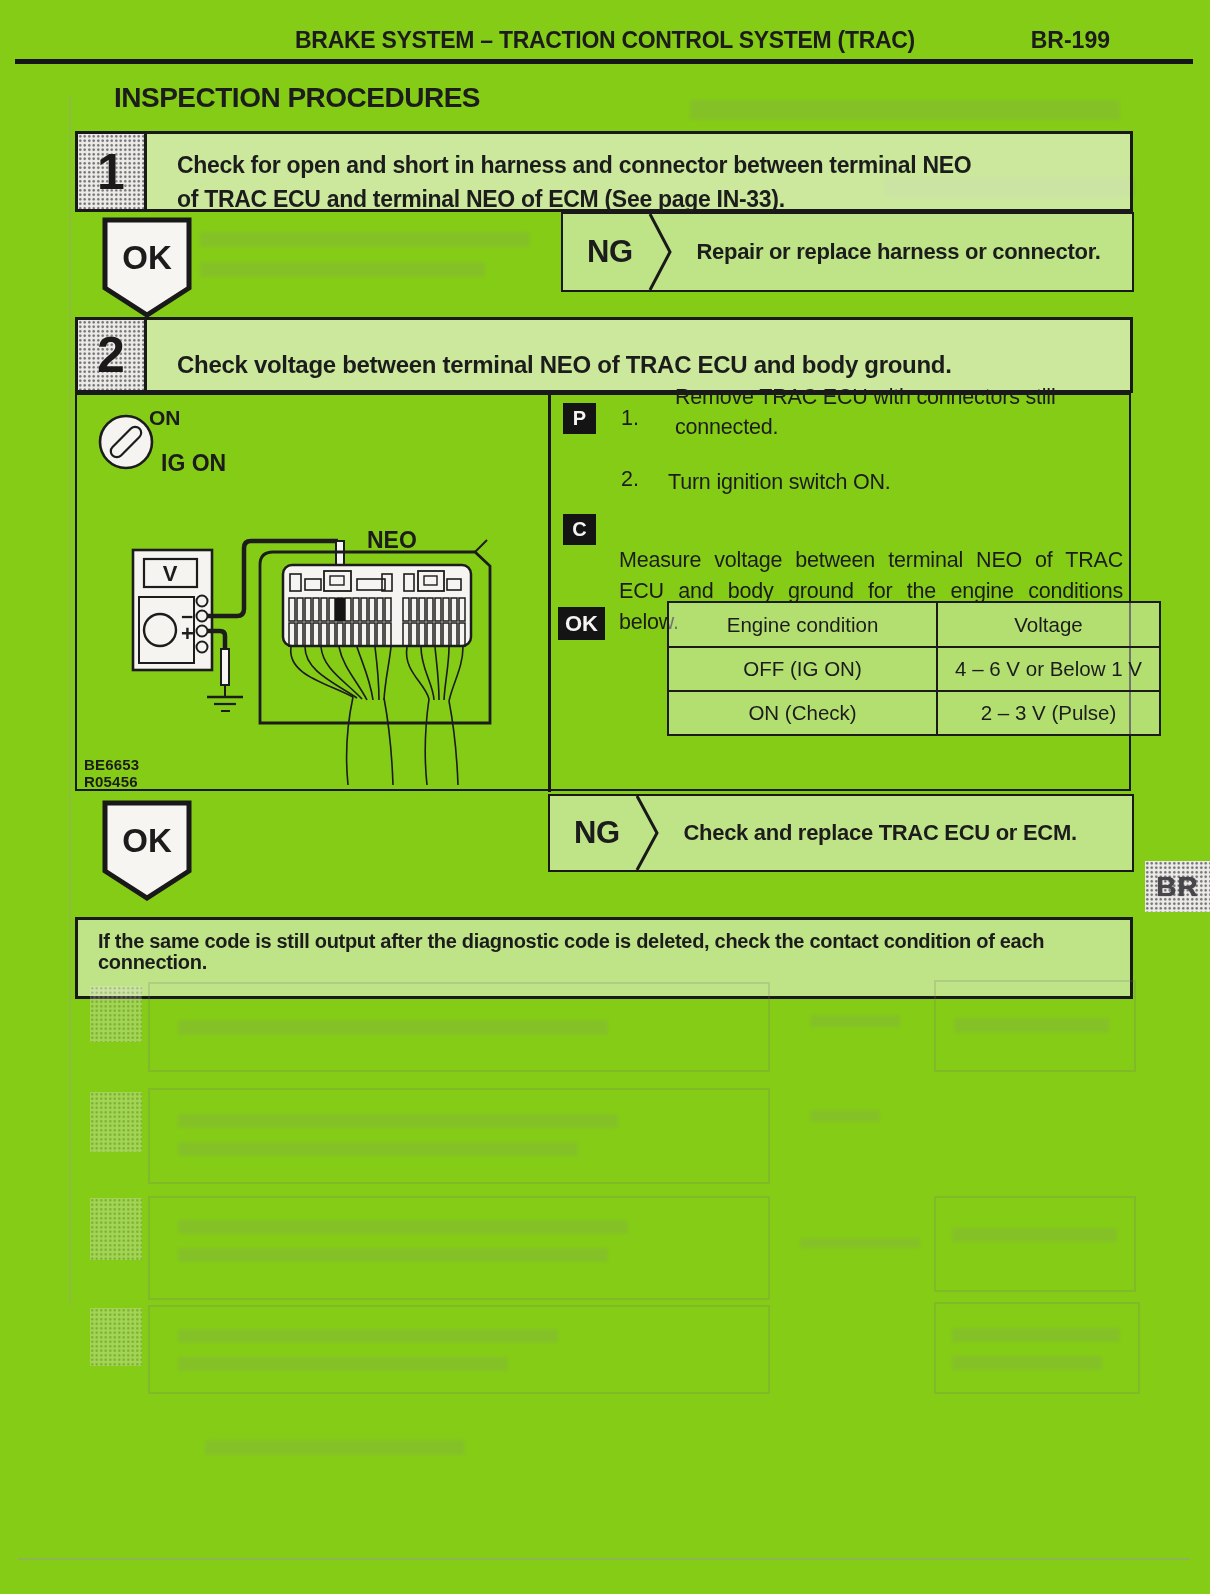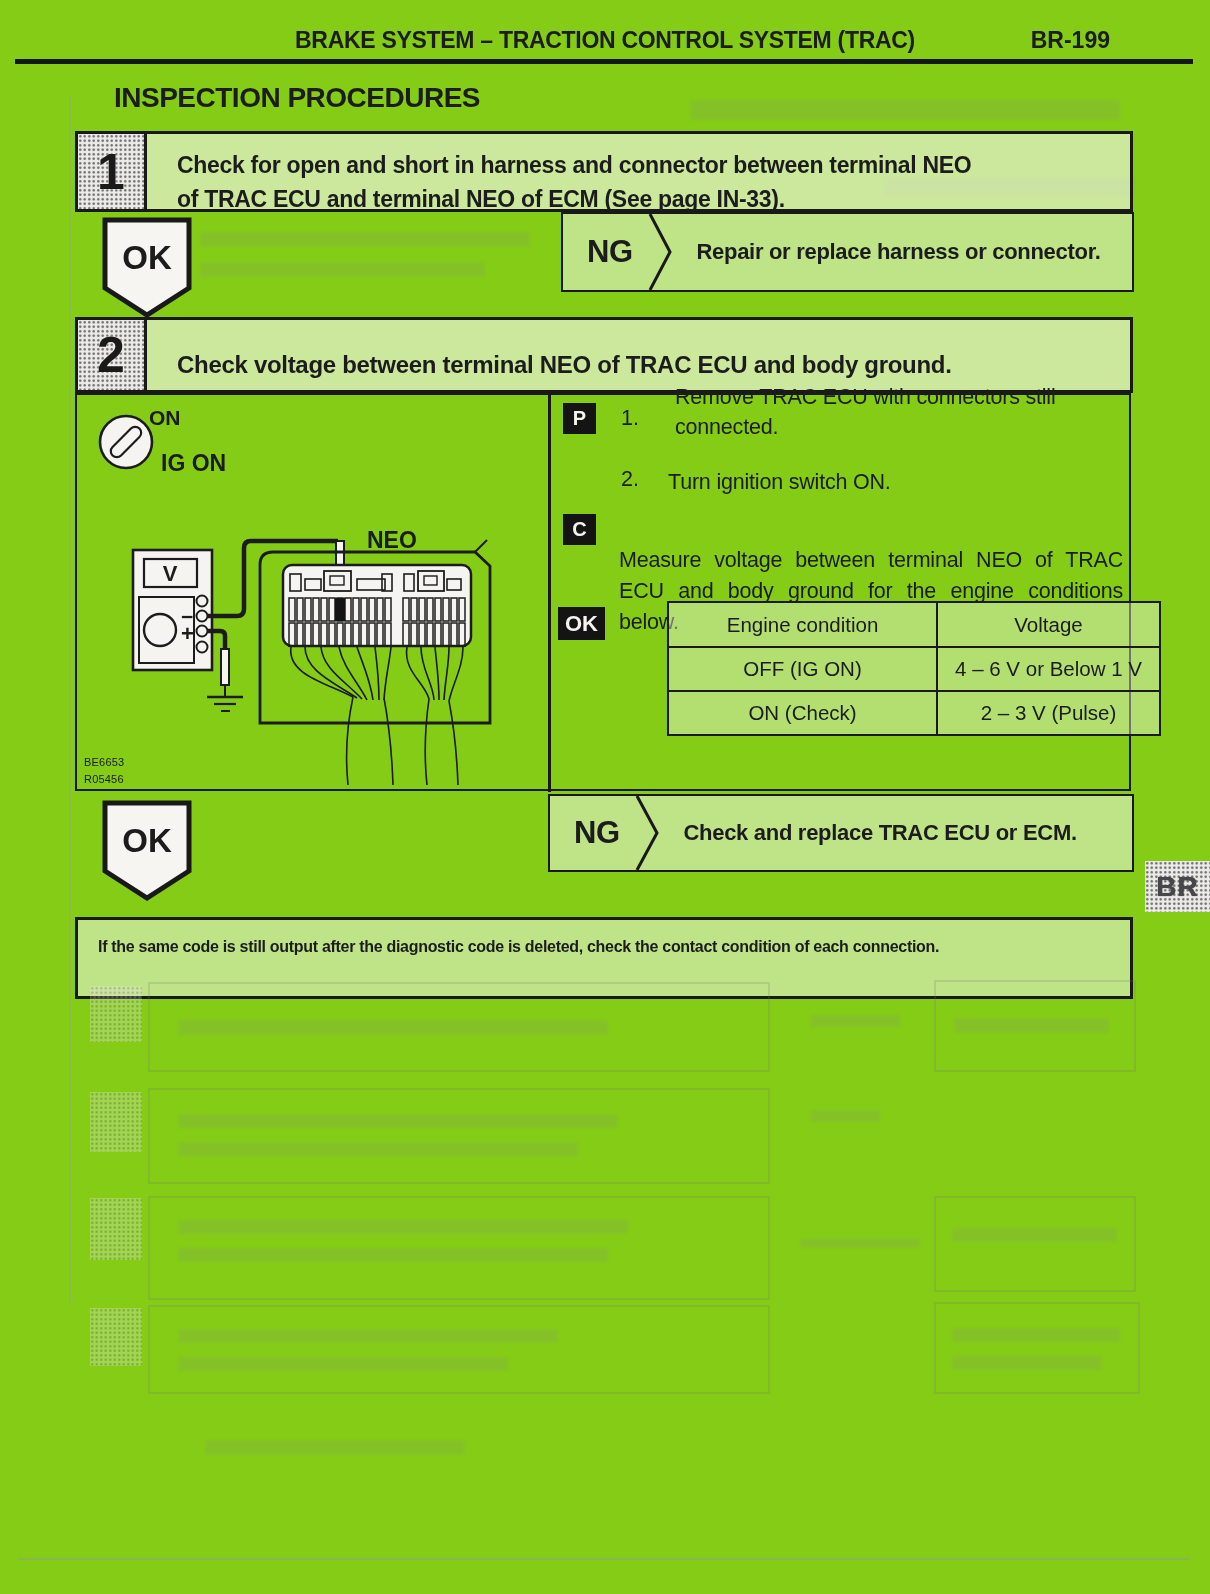--- a/index.html
+++ b/index.html
@@ -46,30 +46,30 @@
   .contentbox{border:2.5px solid #191919;}
   .vdivider{width:2.5px;background:#191919;}
   .kbadge{
     background:#141414;color:#f5f4f1;
     display:flex;align-items:center;justify-content:center;
     font-weight:700;font-size:20px;
   }
   .listnum{font-size:21.5px;}
   .listtext{font-size:21.5px;line-height:30px;letter-spacing:-0.2px;}
   .checktext{font-size:21.5px;line-height:31px;letter-spacing:-0.2px;text-align:justify;}
-  .figcode{font-size:11px;font-weight:400;letter-spacing:.2px;}
+  .figcode{font-size:15px;font-weight:700;letter-spacing:.2px;}
   
   .vtable{border:2.5px solid #1b1b1b;background:rgba(250,250,247,.4);}
   .vtable .vrow{display:flex;height:42px;border-top:2px solid #1b1b1b;}
   .vtable .vrow:first-child{border-top:none;height:43px;}
   .vtable .c1{width:54.5%;border-right:2px solid #1b1b1b;display:flex;align-items:center;justify-content:center;font-size:20.5px;}
   .vtable .c2{flex:1;display:flex;align-items:center;justify-content:center;font-size:20.5px;}
   
   .notebox{border:3px solid #191919;background:rgba(250,250,247,.5);}
-  .notetext{font-size:16px;font-weight:700;letter-spacing:-0.3px;line-height:31px;}
+  .notetext{font-size:20px;font-weight:700;letter-spacing:-0.3px;line-height:21px;}
   
   .brtab{display:flex;align-items:center;justify-content:center;
     font-size:28px;font-weight:800;color:#46464b;letter-spacing:1px;
     text-shadow:0 0 1px #2c2c2c;}
   
   .ghostbox{border:2px solid rgba(115,115,115,.20);}
   .ghostbadge{opacity:.30;}
   .ghostbar{background:#8a8a8a;opacity:.15;filter:blur(1.3px);border-radius:2px;}
   .scanline-v{width:1.5px;background:#9a9a9a;opacity:.30;}
   .scanline-h{height:2px;background:#9a9a9a;opacity:.45;}

